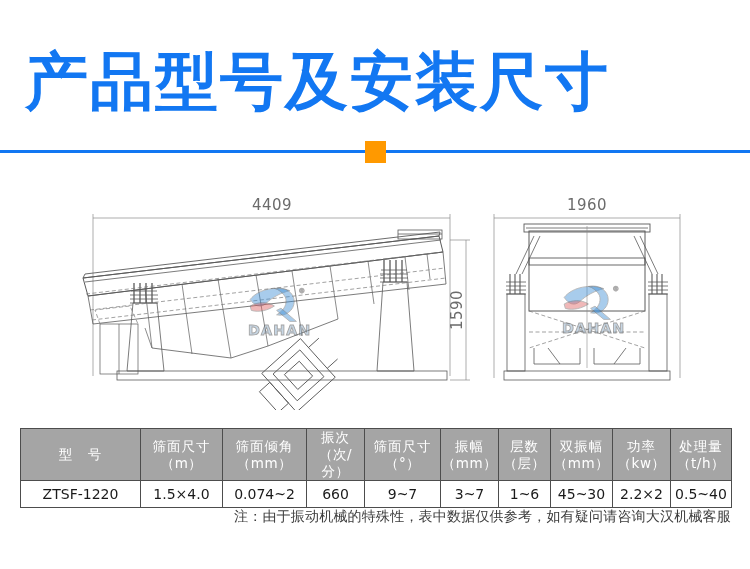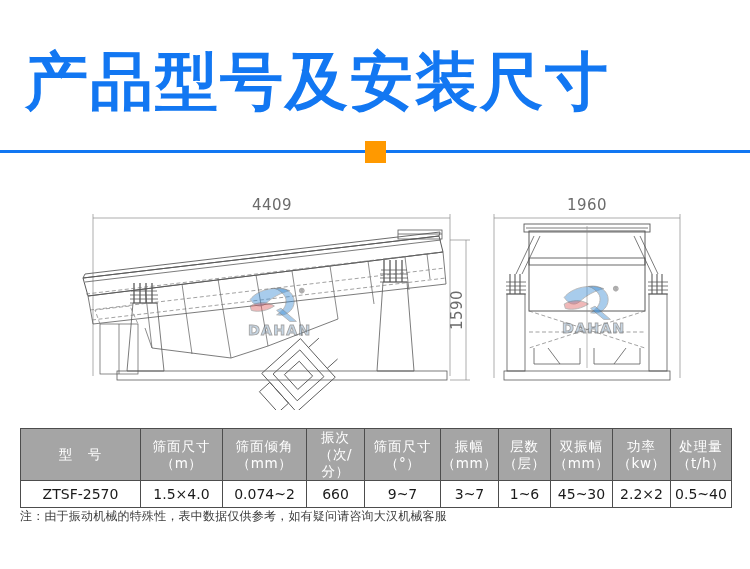--- a/index.html
+++ b/index.html
@@ -114,21 +114,22 @@
     color: #1a1a1a;
     height: 26px;
     font-size: 14px;
     font-family: "DejaVu Sans", "Liberation Sans", sans-serif;
   }
   .table-note {
     position: absolute;
     left: 20px;
     top: 508px;
     width: 711px;
-    font-size: 12px;
+    text-align: right;
+    font-size: 14px;
     color: #3d3d3d;
     font-family: "DejaVu Sans", "Liberation Sans", sans-serif;
     letter-spacing: 0.2px;
   }
 </style>
 </head>
 <body>
 
 <div class="title-block">
   <div class="page-title">产品型号及安装尺寸</div>
@@ -350,21 +351,21 @@
           <span class="h-line2">（kw）</span>
         </th>
         <th>
           <span class="h-line1">处理量</span>
           <span class="h-line2">（t/h）</span>
         </th>
       </tr>
     </thead>
     <tbody>
       <tr>
-        <td>ZTSF-2570</td>
+        <td>ZTSF-1220</td>
         <td>1.5×4.0</td>
         <td>0.074~2</td>
         <td>660</td>
         <td>9~7</td>
         <td>3~7</td>
         <td>1~6</td>
         <td>45~30</td>
         <td>2.2×2</td>
         <td>0.5~40</td>
       </tr>

